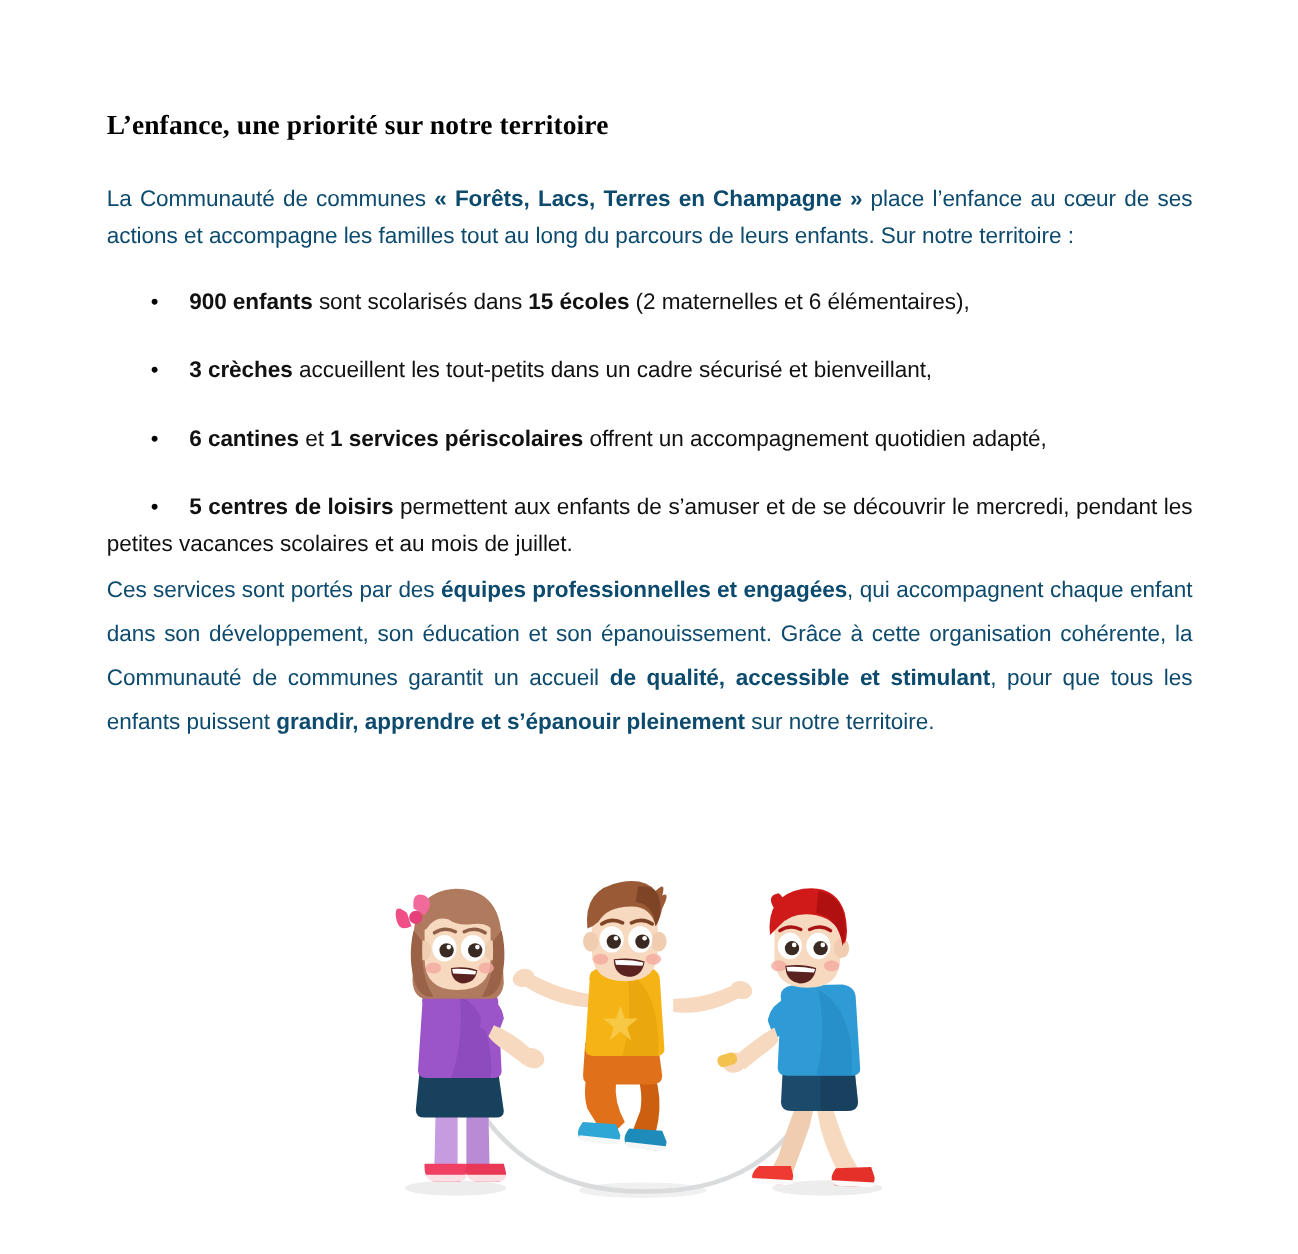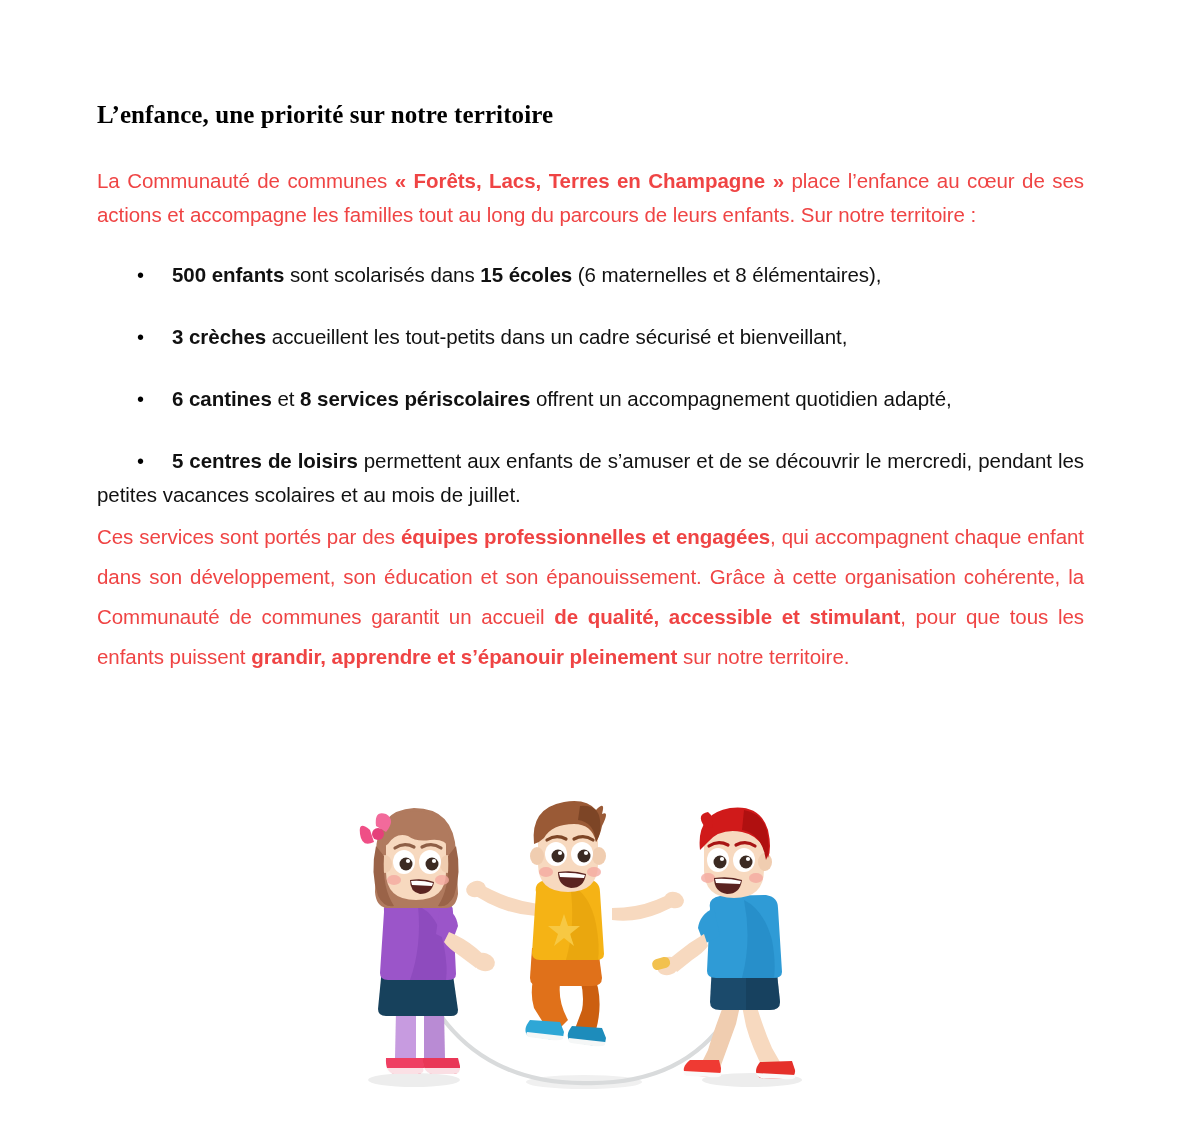--- a/index.html
+++ b/index.html
@@ -45,21 +45,21 @@
     white-space: nowrap;
   }
 
   
   .para {
     font-size: 20.5px;
     line-height: 34px;
     text-align: justify;
     text-justify: inter-word;
     margin: 0;
-    color: #ef4444;
+    color: #0c4a6e;
     letter-spacing: -0.05px;
   }
   .para-intro {
     margin-bottom: 26px;
   }
   .para-closing {
     line-height: 40px;
     margin-top: 5px;
   }
   .para b, .bullet-text b {
@@ -120,31 +120,31 @@
   <div class="content">
 
     <h1 class="doc-title">L’enfance, une priorité sur notre territoire</h1>
 
     <p class="para para-intro"><span>La Communauté de communes </span><b>« Forêts, Lacs, Terres en Champagne »</b><span> place l’enfance au cœur de ses actions et accompagne les familles tout au long du parcours de leurs enfants. Sur notre territoire :</span></p>
 
     <ul class="bullets">
 
       <li class="bullet-item">
         <span class="bullet-marker">•</span>
-        <span class="bullet-text"><b>500 enfants</b><span> sont scolarisés dans </span><b>15 écoles</b><span> (6 maternelles et 8 élémentaires),</span></span>
+        <span class="bullet-text"><b>900 enfants</b><span> sont scolarisés dans </span><b>15 écoles</b><span> (2 maternelles et 6 élémentaires),</span></span>
       </li>
 
       <li class="bullet-item">
         <span class="bullet-marker">•</span>
         <span class="bullet-text"><b>3 crèches</b><span> accueillent les tout-petits dans un cadre sécurisé et bienveillant,</span><b></b><span></span></span>
       </li>
 
       <li class="bullet-item">
         <span class="bullet-marker">•</span>
-        <span class="bullet-text"><b>6 cantines</b><span> et </span><b>8 services périscolaires</b><span> offrent un accompagnement quotidien adapté,</span></span>
+        <span class="bullet-text"><b>6 cantines</b><span> et </span><b>1 services périscolaires</b><span> offrent un accompagnement quotidien adapté,</span></span>
       </li>
 
       <li class="bullet-item">
         <span class="bullet-marker">•</span>
         <span class="bullet-text"><b>5 centres de loisirs</b><span> permettent aux enfants de s’amuser et de se découvrir le mercredi, pendant les petites vacances scolaires et au mois de juillet.</span><b></b><span></span></span>
       </li>
 
     </ul>
 
     <p class="para para-closing"><span>Ces services sont portés par des </span><b>équipes professionnelles et engagées</b><span>, qui accompagnent chaque enfant dans son développement, son éducation et son épanouissement. Grâce à cette organisation cohérente, la Communauté de communes garantit un accueil </span><b>de qualité, accessible et stimulant</b><span>, pour que tous les enfants puissent </span><b>grandir, apprendre et s’épanouir pleinement</b><span> sur notre territoire.</span></p>

